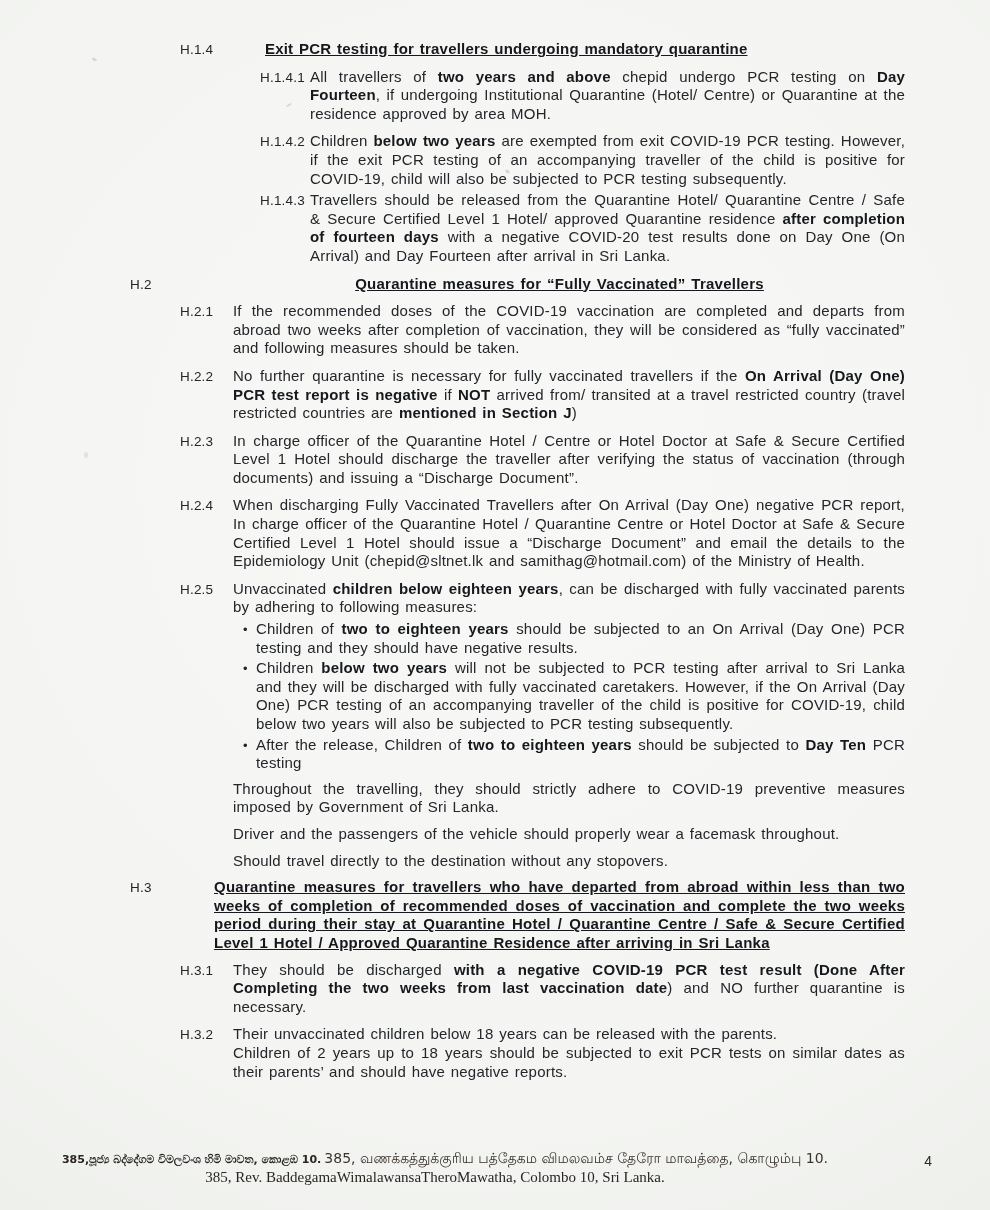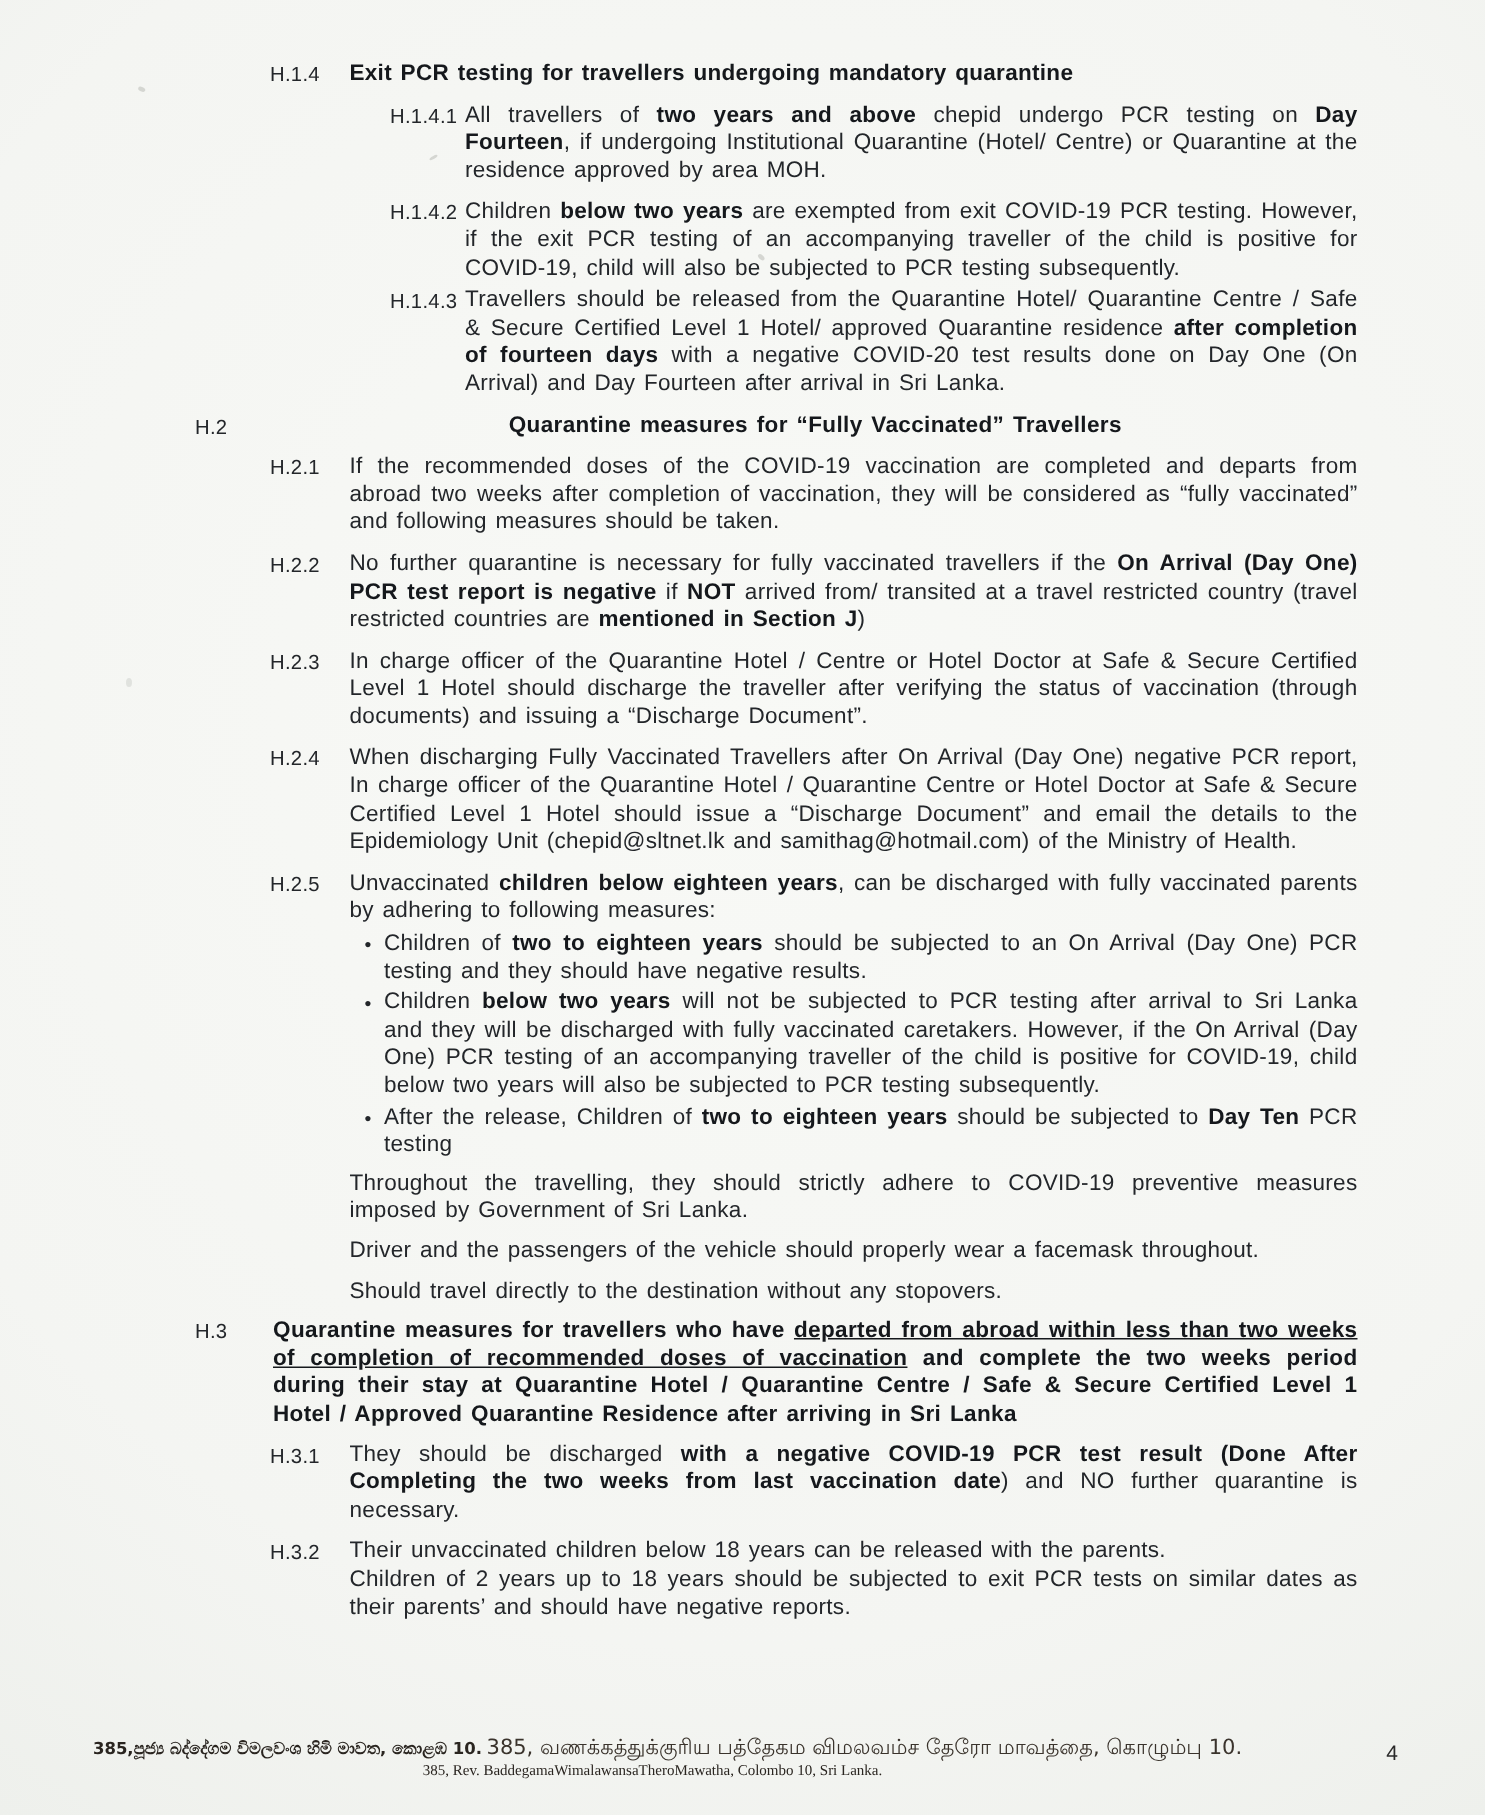--- a/index.html
+++ b/index.html
@@ -21,34 +21,34 @@
   .b{font-weight:700;color:#15181c;}
   .u{text-decoration:underline;}
   
   .lvl1{margin-left:130px;} .lvl1 .num{width:52px;}
   .lvl2{margin-left:180px;} .lvl2 .num{width:53px;}
   .lvl3{margin-left:260px;} .lvl3 .num{width:50px;}
   .para{margin-left:233px;}
   .bullet{margin-left:243px;} 
   .bullet .dot{flex:none;width:13px;font-size:13px;padding-top:1px;}
   
-  .heading{margin-bottom:8px;}
-  .heading .txt{font-weight:700;color:#15181c;}
+  .heading{margin-bottom:8px;gap:32px;}
+  .heading .txt{font-weight:700;color:#15181c;text-decoration:underline;}
   .heading.lvl1 .txt{letter-spacing:.25px;}
   .item{margin-bottom:9px;}
   .item.tight{margin-bottom:3px;}
   .bullet{margin-bottom:2px;}
   .bullet.last{margin-bottom:7px;}
   .para{margin-bottom:8px;}
   
   .footer{position:absolute;left:0;right:0;bottom:24px;}
   .f1{text-align:center;font-size:11px;line-height:14px;color:#2a2520;margin-left:20px;margin-right:120px;}
   .f1 .sinh{font-weight:700;font-family:"DejaVu Sans",sans-serif;}
   .f1 .tam{font-family:"DejaVu Sans",sans-serif;font-size:14px;color:#3a332c;}
-  .f2{text-align:center;font-family:"Liberation Serif","DejaVu Serif",serif;font-size:10px;color:#2a2520;margin-top:2px;margin-right:120px;}
+  .f2{text-align:center;font-family:"Liberation Serif","DejaVu Serif",serif;font-size:15px;color:#2a2520;margin-top:2px;margin-right:120px;}
   .pagenum{position:absolute;right:58px;top:2px;font-size:14px;color:#2a2a2a;}
   
   .speck{position:absolute;background:#b9bcb6;border-radius:50%;opacity:.55;}
   .s1{left:92px;top:58px;width:5px;height:3px;transform:rotate(25deg);}
   .s2{left:286px;top:104px;width:6px;height:2px;transform:rotate(-30deg);}
   .s3{left:505px;top:170px;width:5px;height:3px;transform:rotate(40deg);}
   .s4{left:84px;top:452px;width:4px;height:6px;opacity:.35;}
 </style>
 </head>
 <body>

